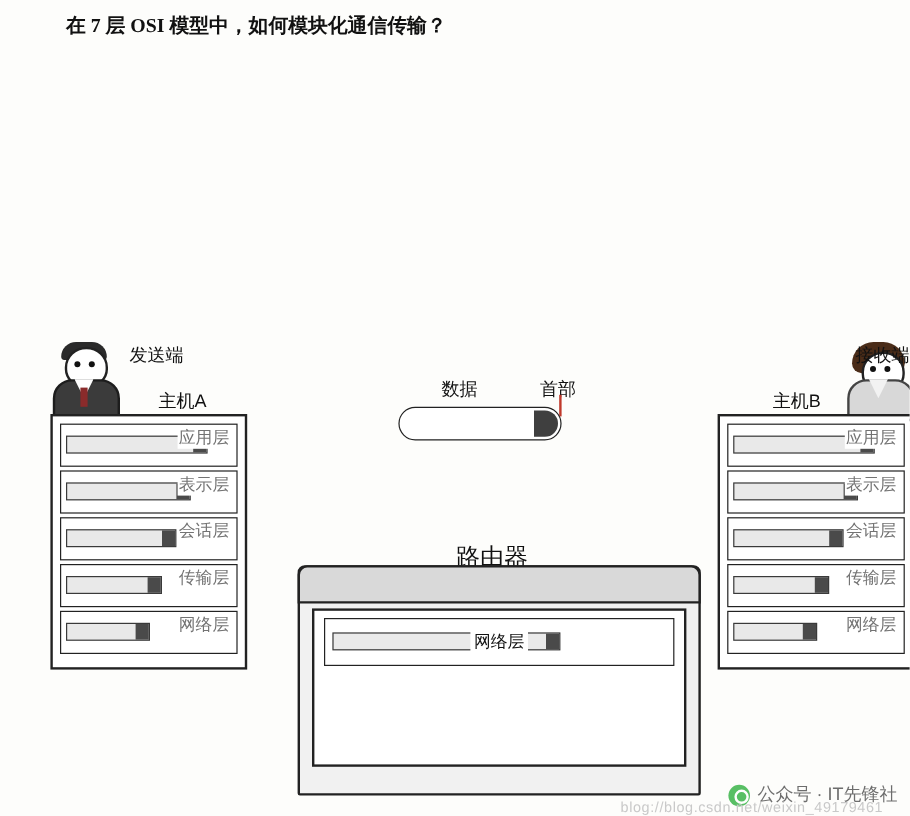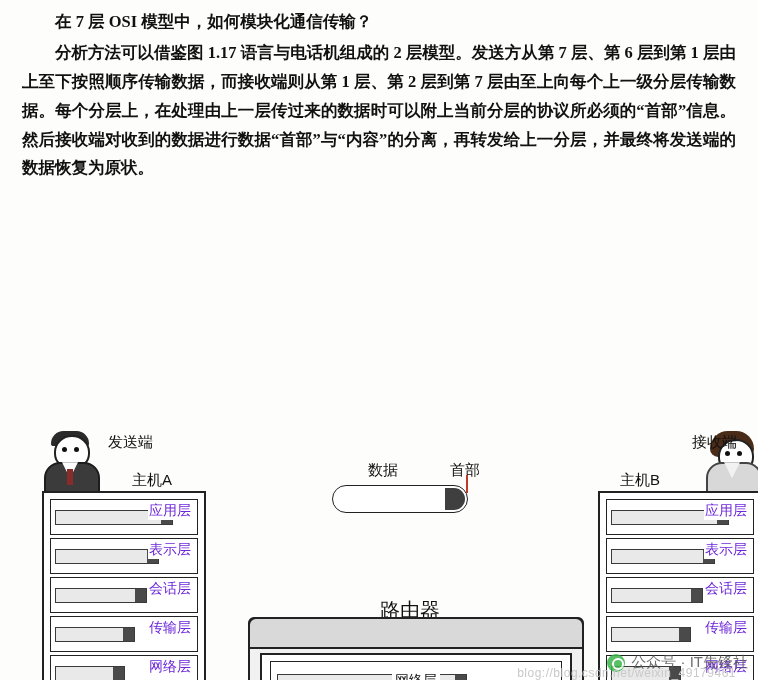--- a/index.html
+++ b/index.html
@@ -56,35 +56,35 @@
     box-sizing:border-box;
   }
   .layer .bar .head{
     position:absolute;right:0;top:0;bottom:0;width:11px;background:#4a4a4a;
   }
   .layer .lbl{
     position:absolute;
     right:5px;top:2px;
     font-size:14px;
     font-family:"Liberation Sans","DejaVu Sans",sans-serif;
-    color:#6d28d9;
+    color:#737373;
     background:#fff;
     padding:0 1px;
   }
   .host.right .layer .lbl{right:5px;}
 
   .col-label{
     position:absolute;
     font-size:15px;
     font-family:"Liberation Sans","DejaVu Sans",sans-serif;
   }
   .host-a-label{left:112px;top:286px;}
-  .host-b-label{left:600px;top:286px;}
+  .host-b-label{left:624px;top:286px;}
   .sender-label{left:88px;top:248px;}
-  .receiver-label{left:672px;top:248px;}
+  .receiver-label{left:693px;top:248px;}
   .router-label{left:360px;top:412px;font-size:20px;}
   .data-label{left:348px;top:276px;font-size:15px;}
   .header-label{left:430px;top:276px;font-size:15px;}
 
   
   .avatar{position:absolute;width:56px;height:62px;}
   .avatar .head{
     position:absolute;left:12px;top:4px;width:32px;height:30px;border-radius:50% 50% 45% 45%;
     background:#fff;border:2px solid #222;
   }
@@ -166,21 +166,20 @@
   .wm2{
     position:absolute;right:22px;bottom:0px;font-size:12px;color:#c9c9c9;
     font-family:"Liberation Sans","DejaVu Sans",sans-serif;letter-spacing:.5px;
   }
 </style>
 </head>
 <body>
 
 <div class="text-block">
   <p>在 7 层 OSI 模型中，如何模块化通信传输？</p>
-  <p>分析方法可以借鉴图 1.17 语言与电话机组成的 2 层模型。发送方从第 7 层、第 6 层到第 1 层由上至下按照顺序传输数据，而接收端则从第 1 层、第 2 层到第 7 层由至上向每个上一级分层传输数据。每个分层上，在处理由上一层传过来的数据时可以附上当前分层的协议所必须的“首部”信息。然后接收端对收到的数据进行数据“首部”与“内容”的分离，再转发给上一分层，并最终将发送端的数据恢复为原状。</p>
 </div>
 
 <div class="figure">
 
   <svg class="wires">
     <defs>
       <marker id="ar" markerWidth="8" markerHeight="8" refX="5" refY="3" orient="auto">
         <path d="M0,0 L6,3 L0,6 z" fill="#9a9a9a"></path>
       </marker>
     </defs>

